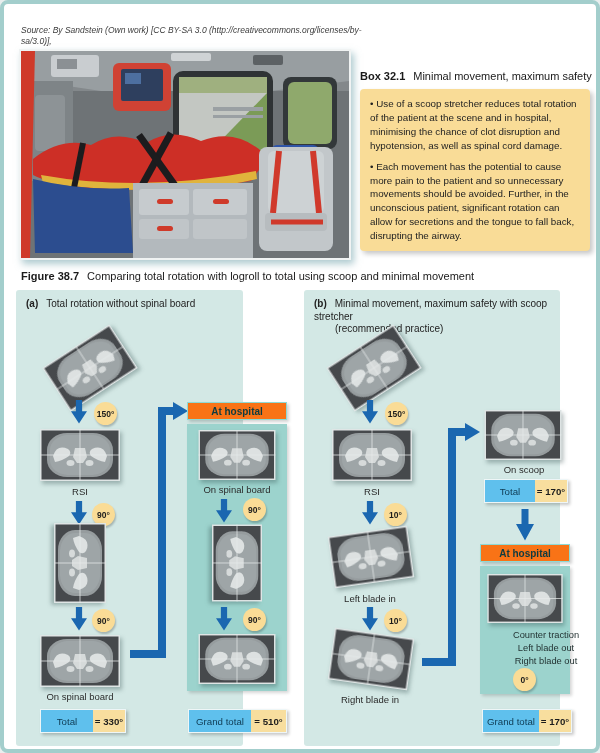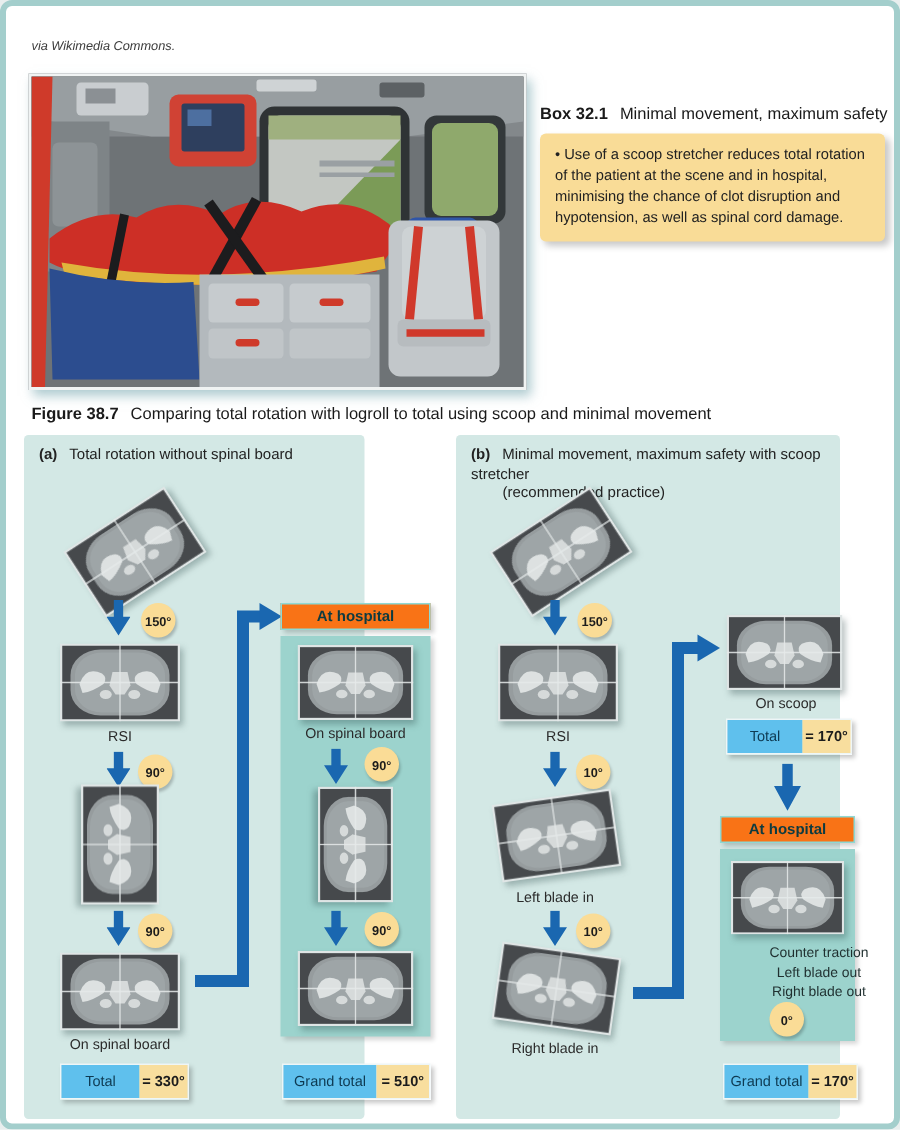--- a/index.html
+++ b/index.html
@@ -82,20 +82,21 @@
         <line x1="40" y1="0" x2="40" y2="52" stroke="#e6eaea" stroke-width="0.9" opacity="0.85"></line>
         <line x1="0" y1="26" x2="80" y2="26" stroke="#e6eaea" stroke-width="0.9" opacity="0.85"></line>
       </symbol>
       <symbol id="arrowdn" viewBox="0 0 18 30" preserveAspectRatio="none">
         <path d="M5.5 0 h7 v14 h5.5 L9 29.5 0 14 h5.5 Z" fill="#1a67b0"></path>
       </symbol>
     </defs>
   </svg>
 
   <div class="abs source" style="left:17px; top:21px; width:360px;">
+    <div>Source: By Sandstein (Own work) [CC BY-SA 3.0 (http://creativecommons.org/licenses/by-sa/3.0)],</div>
     <div>via Wikimedia Commons.</div>
   </div>
 
   <div class="abs photo" style="left:15px; top:45px; width:328px; height:207px;">
     <svg viewBox="0 0 328 207" width="328" height="207">
       <rect width="328" height="207" fill="#6e7376"></rect>
       <rect width="328" height="40" fill="#83888b"></rect>
       <path d="M0 0 H328 V30 L250 40 80 40 0 28 Z" fill="#989ea1"></path>
       <rect x="30" y="4" width="48" height="22" rx="3" fill="#c9cdd0"></rect>
       <rect x="36" y="8" width="20" height="10" fill="#8b9094"></rect>
@@ -146,20 +147,21 @@
 
       <path d="M0 0 L14 0 L9 207 L0 207 Z" fill="#cf3a2a"></path>
     </svg>
   </div>
 
   <div class="abs box-title" style="left:356px; top:66px;">
     <b>Box 32.1</b><span>Minimal movement, maximum safety</span>
   </div>
   <div class="abs ybox" style="left:356px; top:85px; width:210px;">
     <p class="bullet">Use of a scoop stretcher reduces total rotation of the patient at the scene and in hospital, minimising the chance of clot disruption and hypotension, as well as spinal cord damage.</p>
+    <p class="bullet">Each movement has the potential to cause more pain to the patient and so unnecessary movements should be avoided. Further, in the unconscious patient, significant rotation can allow for secretions and the tongue to fall back, disrupting the airway.</p>
   </div>
 
   <div class="abs figcap" style="left:17px; top:266px;">
     <b>Figure 38.7</b><span>Comparing total rotation with logroll to total using scoop and minimal movement</span>
   </div>
 
   <div class="abs panel" style="left:12px; top:286px; width:227px; height:456px;">
 
     <div class="abs panel-head" style="left:10px; top:8px;">
       <b>(a)</b><span>Total rotation without spinal board</span>

